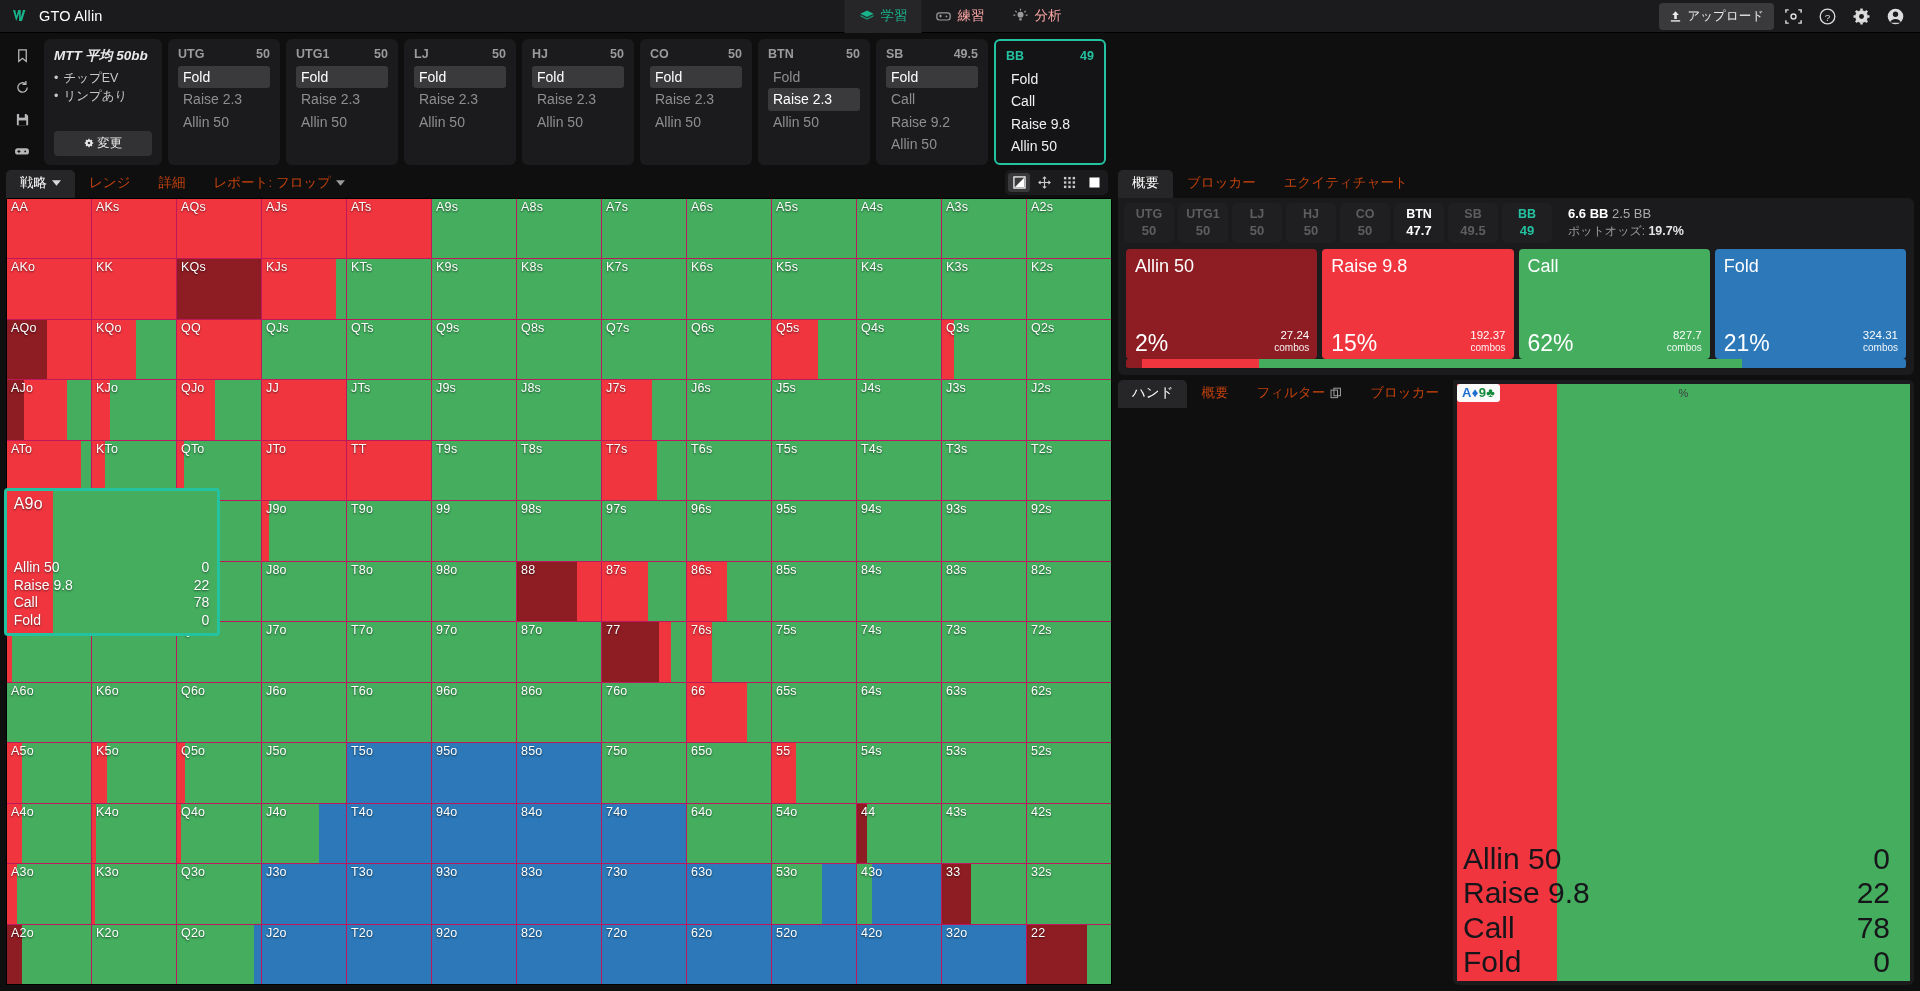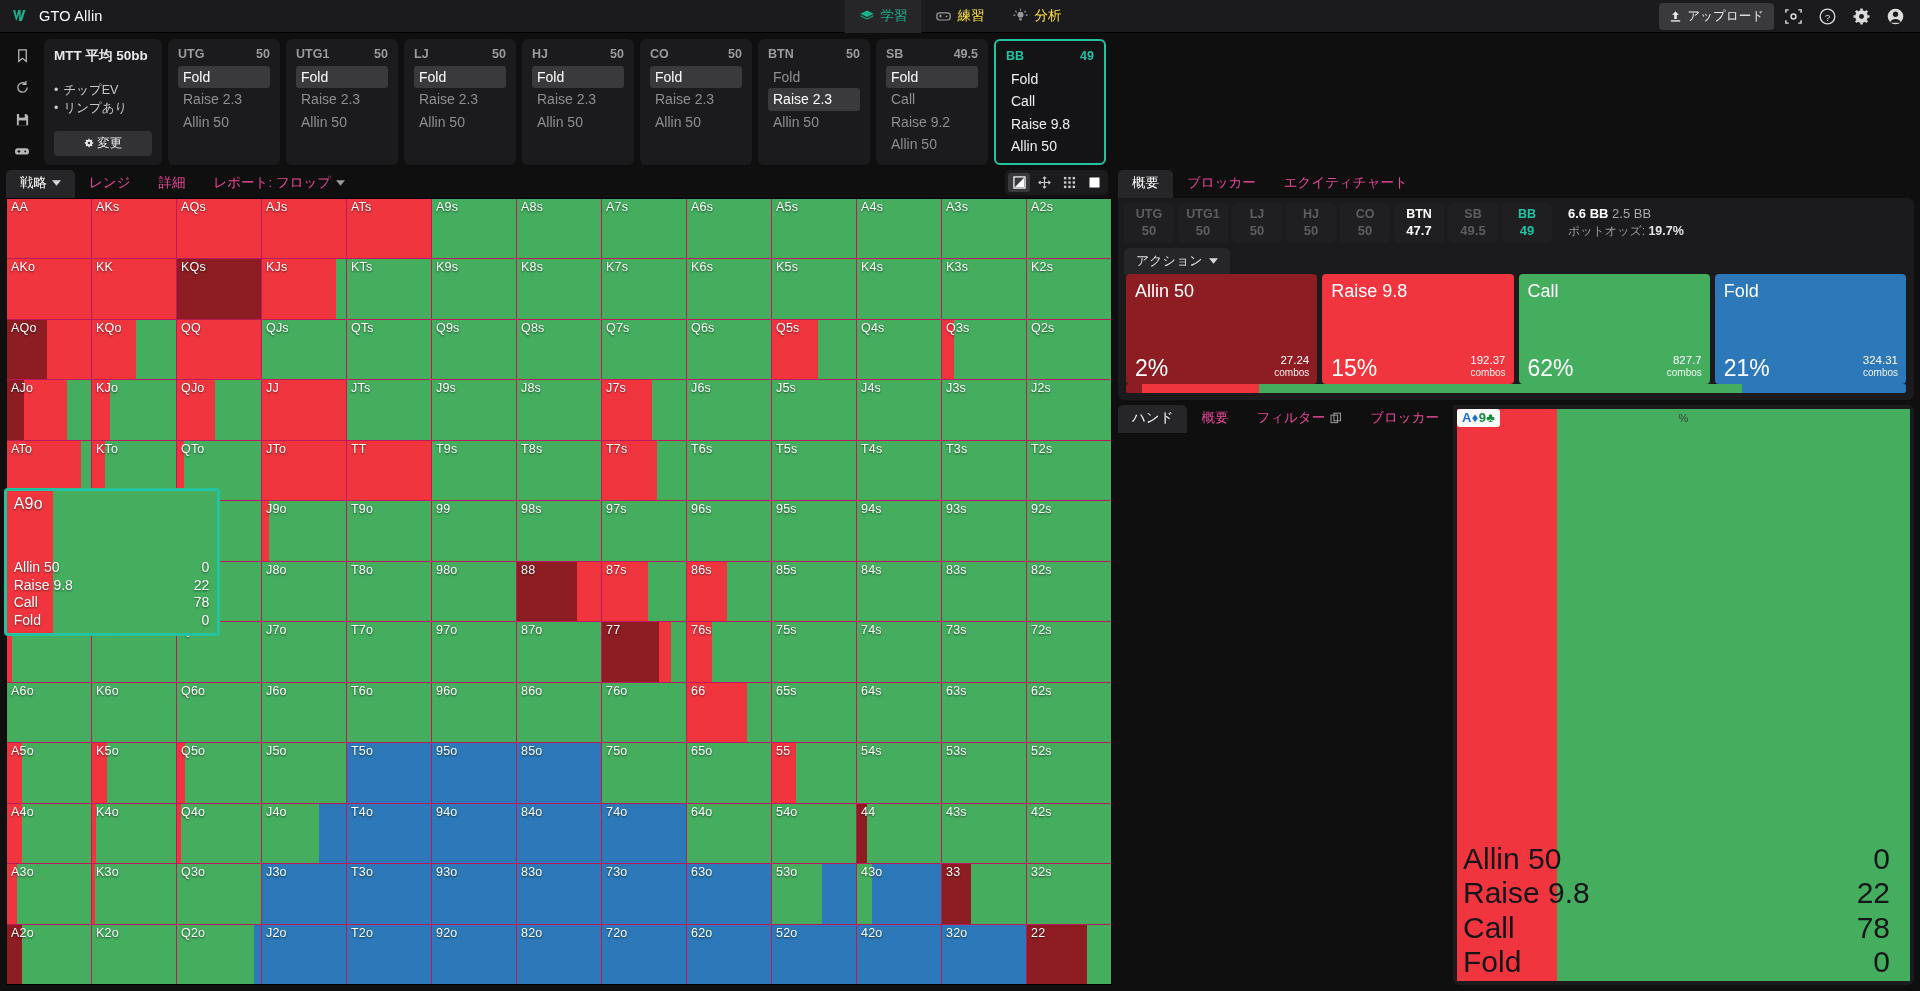--- a/index.html
+++ b/index.html
@@ -15,21 +15,21 @@
   .topbar{
     height:33px; background:#1b1b1d; display:flex; align-items:center;
     position:relative; border-bottom:1px solid #000;
   }
   .brand{ display:flex; align-items:center; gap:9px; padding-left:12px; }
   .brand-mark{ font-size:17px; font-weight:bold; color:#19b38c; line-height:1; letter-spacing:-1px;}
   .brand-name{ font-size:14.5px; color:#fff; letter-spacing:.2px;}
   .topnav{ position:absolute; left:50%; transform:translateX(-50%); display:flex; height:33px;}
   .topnav-item{
     display:flex; align-items:center; gap:6px; padding:0 14px; height:33px;
-    font-size:13.5px; color:#fde047; cursor:pointer;
+    font-size:13.5px; color:#fca5a5; cursor:pointer;
   }
   .topnav-item.active{ background:#262628; color:#19b38c; }
   .topnav-item .ic{ display:inline-flex; width:16px; height:16px; align-items:center; justify-content:center;}
   .topright{ position:absolute; right:10px; display:flex; align-items:center; gap:4px;}
   .upload-btn{
     display:flex; align-items:center; gap:6px; background:#3a3a3c; border-radius:4px;
     padding:5px 10px; font-size:12.5px; color:#e9e9ea; cursor:pointer;
   }
   .ic-btn{ width:30px; height:30px; display:flex; align-items:center; justify-content:center; cursor:pointer; color:#dcdcdd;}
   svg{ display:block; }
@@ -42,21 +42,21 @@
   .sidetools{
     width:32px; display:flex; flex-direction:column; align-items:center; gap:12px;
     padding-top:6px; color:#b6b6b8;
   }
   .sidetool{ cursor:pointer; width:20px; height:20px; display:flex; align-items:center; justify-content:center;}
   .card{
     background:#1b1b1d; border-radius:6px; padding:8px 10px; height:126px;
     position:relative;
   }
   .card.meta{ width:118px; }
-  .meta-title{ font-size:13.5px; color:#e9e9ea; font-weight:bold; margin-bottom:16px; white-space:nowrap;}
+  .meta-title{ font-size:13.5px; color:#e9e9ea; font-weight:bold; margin-bottom:4px; white-space:nowrap;font-style:italic;}
   .meta-title .t2{ font-weight:bold; }
   .meta-li{ font-size:12.5px; color:#c8c8ca; line-height:1.45; white-space:nowrap;}
   .meta-li:before{ content:"•"; margin-right:5px; color:#c8c8ca;}
   .change-btn{
     position:absolute; left:10px; right:10px; bottom:9px;
     background:#323234; border-radius:4px; text-align:center;
     font-size:12.5px; padding:4px 0; color:#e9e9ea; cursor:pointer;
   }
   .pos{ width:112px; }
   .pos-head{ display:flex; justify-content:space-between; font-size:12.5px; font-weight:bold; color:#9b9b9d; margin-bottom:5px;}
@@ -70,21 +70,21 @@
   .pos.hero .act{ color:#f0f0f1; }
 
   
   .main{ display:flex; height:821px; padding:0 6px 6px 6px; gap:6px;}
   .left{ width:1106px; display:flex; flex-direction:column;}
   .right{ flex:1; display:flex; flex-direction:column; gap:5px;}
 
   
   .tabrow{ height:28px; display:flex; align-items:flex-end; position:relative;}
   .tab{
-    font-size:13.5px; color:#ec4899; padding:4px 14px 6px 14px; cursor:pointer;
+    font-size:13.5px; color:#c2410c; padding:4px 14px 6px 14px; cursor:pointer;
     display:flex; align-items:center; gap:5px; border-radius:5px 5px 0 0;
   }
   .tab.active{ background:#262628; color:#fff; }
   .viewmodes{ position:absolute; right:4px; bottom:3px; display:flex; gap:3px; background:#1b1b1d; border-radius:5px; padding:3px;}
   .vm{ width:22px; height:19px; display:flex; align-items:center; justify-content:center; border-radius:3px; cursor:pointer; color:#c9c9cb;}
   .vm.active{ background:#3a3a3c; }
 
   
   .matrix{
     flex:1; display:grid; grid-template-columns:repeat(13,1fr); grid-template-rows:repeat(13,1fr);
@@ -1623,30 +1623,20 @@
               <span class="dim">2.5 BB</span>
             </div>
             <div class="potline2">
               <span>ポットオッズ:</span>
               <b>19.7%</b>
             </div>
           </div>
         </div>
 
         <div>
-          <div class="actiontabs">
-            <div class="atab">
-              <span>アクション</span>
-              <span>
-                  <svg width="9" height="6" viewBox="0 0 10 6">
-                    <path d="M0 0 L5 6 L10 0 Z" fill="#d8d8d9"></path>
-                  </svg>
-                </span>
-            </div>
-          </div>
           <div class="actblocks" id="actblocks">
               <div class="ablock" style="background: rgb(142, 29, 35);">
                 <div class="nm">Allin 50</div>
                 <div class="pct">2%</div>
                 <div class="cmb">
                   <div class="w">27.24</div>
                   <div class="u">combos</div>
                 </div>
               </div>
               <div class="ablock" style="background: rgb(240, 53, 63);">

